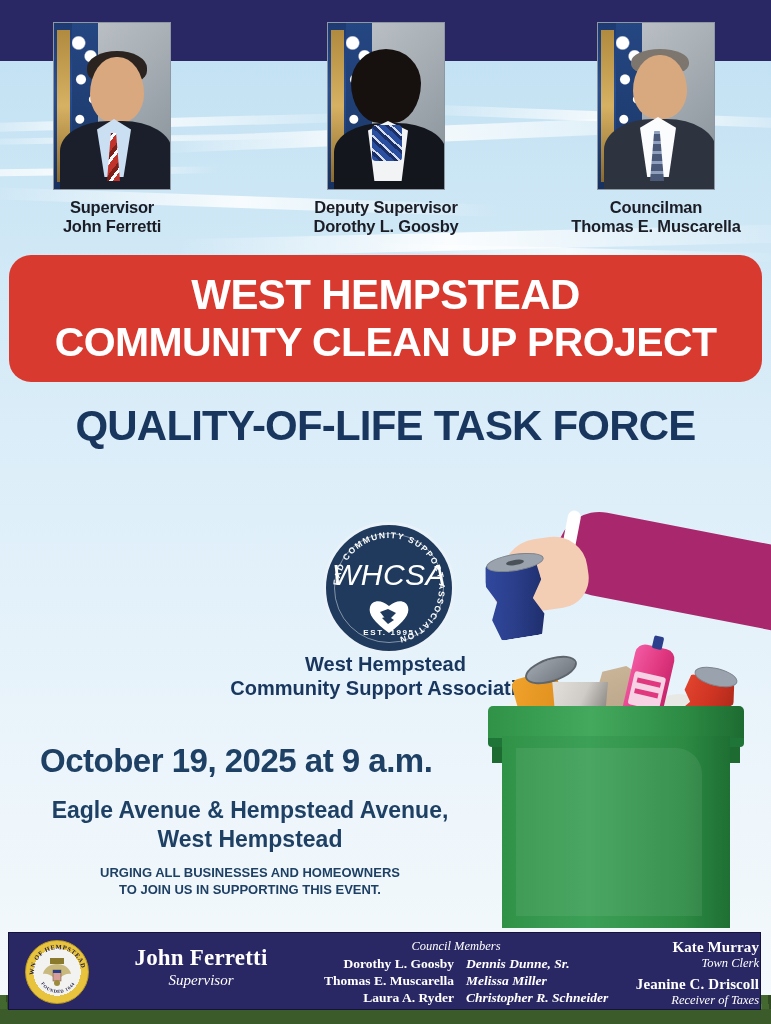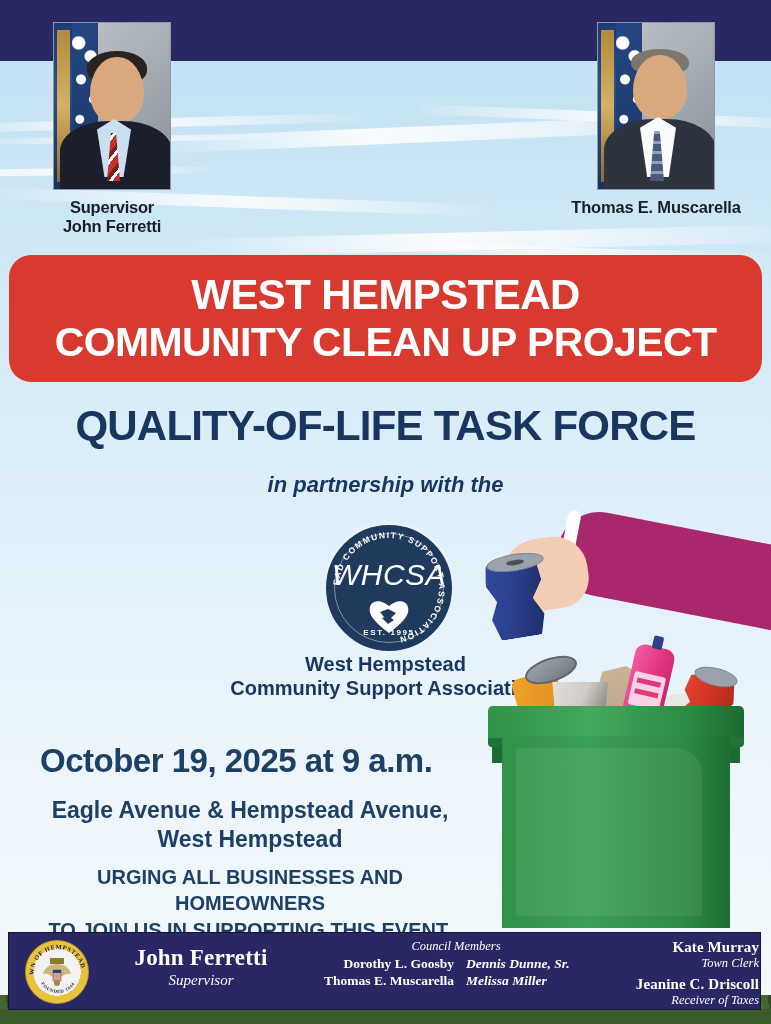--- a/index.html
+++ b/index.html
@@ -278,21 +278,21 @@
     font-size: 23px;
     line-height: 1.28;
   }
   .event-cta {
     position: absolute;
     left: 20px; top: 864px;
     width: 460px;
     text-align: center;
     color: #1d4064;
     font-weight: bold;
-    font-size: 20px;
+    font-size: 13px;
     line-height: 1.32;
   }
 
   
   .trash-scene {
     position: absolute;
     left: 466px; top: 498px;
     width: 305px; height: 430px;
   }
   .arm {
@@ -602,47 +602,64 @@
             <div class="shirt"></div>
             <div class="tie"></div>
         </div>
       </div>
       <div class="official-name">
         <div>Supervisor</div>
         <div>John Ferretti</div>
       </div>
     </div>
 
+    <div class="official o2">
+      <div class="photo">
+        <div class="bg-flag"></div>
+          <div class="bg-plain"></div>
+        <div class="person p2">
+          <div class="head"></div>
+            <div class="hair"></div>
+          <div class="torso"></div>
+            <div class="shirt"></div>
+            <div class="tie"></div>
+        </div>
+      </div>
+      <div class="official-name">
+        <div>Deputy Supervisor</div>
+        <div>Dorothy L. Goosby</div>
+      </div>
+    </div>
 
     <div class="official o3">
       <div class="photo">
         <div class="bg-flag"></div>
           <div class="bg-plain"></div>
         <div class="person p3">
           <div class="hair"></div>
             <div class="head"></div>
           <div class="torso"></div>
             <div class="shirt"></div>
             <div class="tie"></div>
         </div>
       </div>
       <div class="official-name">
+        <div>Councilman</div>
         <div>Thomas E. Muscarella</div>
       </div>
     </div>
 
   </div>
 
   <div class="red-banner">
     <div class="red-line l1">WEST HEMPSTEAD</div>
     <div class="red-line l2">COMMUNITY CLEAN UP PROJECT</div>
   </div>
 
   <div class="taskforce">QUALITY-OF-LIFE TASK FORCE</div>
-  <div class="partnership">in partnership with the</div>
 
   <div class="logo-wrap">
     <div class="logo-circle"></div>
     <div class="logo-inner-ring"></div>
     <svg class="logo-ring-text" viewBox="0 0 132 132">
       <defs>
         <path id="ringpath" d="M 66,66 m -50,0 a 50,50 0 1,1 100,0 a 50,50 0 1,1 -100,0"></path>
       </defs>
       <text>
         <textPath href="#ringpath" startOffset="24%" text-anchor="middle">WEST HEMPSTEAD COMMUNITY SUPPORT ASSOCIATION</textPath>
@@ -737,20 +754,24 @@
       <table>
         <tbody>
             <tr>
           <td class="col-a">Dorothy L. Goosby</td>
           <td class="col-b">Dennis Dunne, Sr.</td>
         </tr>
         <tr>
           <td class="col-a">Thomas E. Muscarella</td>
           <td class="col-b">Melissa Miller</td>
         </tr>
+        <tr>
+          <td class="col-a">Laura A. Ryder</td>
+          <td class="col-b">Christopher R. Schneider</td>
+        </tr>
       </tbody>
         </table>
     </div>
 
     <div class="f-clerks">
       <div class="nm">Kate Murray</div>
       <div class="ttl">Town Clerk</div>
       <div class="gap"></div>
       <div class="nm">Jeanine C. Driscoll</div>
       <div class="ttl">Receiver of Taxes</div>

